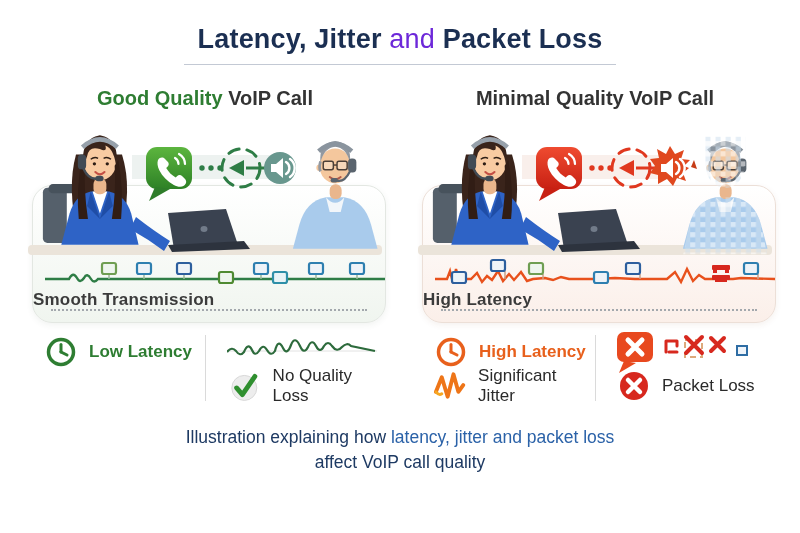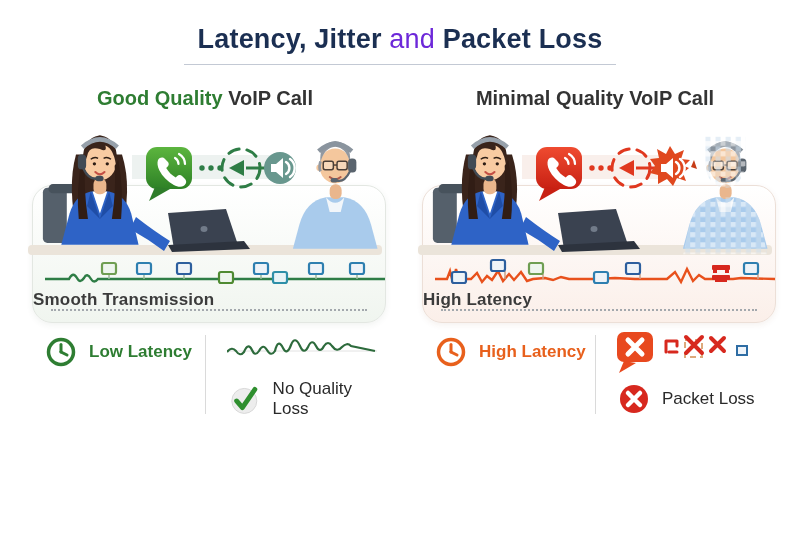--- a/index.html
+++ b/index.html
@@ -34,21 +34,21 @@
   }
   .scene-art{position:absolute;left:0;top:16px;width:368px;height:132px;pointer-events:none;}
 
   .waveform{position:absolute;left:12px;right:12px;top:70px;height:40px;}
   .status-label{position:absolute;left:0;right:0;top:104px;
     font-size:17px;font-weight:bold;color:#3b3b3b;letter-spacing:.2px;}
   .dotted-baseline{position:absolute;left:5%;right:5%;bottom:11px;border-top:2px dotted #a3a8ad;}
 
   
   .legend{display:flex;margin-top:12px;position:relative;}
-  .lcol{width:50%;box-sizing:border-box;display:flex;flex-direction:column;gap:13px;padding-left:22px;}
+  .lcol{width:50%;box-sizing:border-box;display:flex;flex-direction:column;padding-left:22px;}
   .legend-divider{position:absolute;left:50%;top:0;bottom:2px;width:1px;background:#dadada;}
   .litem{display:flex;align-items:center;gap:11px;height:34px;}
   .llabel{font-size:17px;color:#2a2a2a;}
   .llabel.strong-green{color:#2e7d32;font-weight:bold;}
   .llabel.strong-orange{color:#e8601c;font-weight:bold;}
 
   
   .caption{margin-top:22px;text-align:center;font-size:17.5px;line-height:25px;color:#1e3a63;}
   .caption .hl{color:#2b62a8;}
 
@@ -305,20 +305,27 @@
       <div class="legend">
         <div class="lcol">
           <div class="litem">
             <svg width="34" height="34" viewBox="0 0 34 34">
               <circle cx="17" cy="17" r="12.5" fill="#ffffff" stroke="#e8601c" stroke-width="3.5"></circle>
               <line x1="17" y1="17" x2="17" y2="9.5" stroke="#e8601c" stroke-width="3" stroke-linecap="round"></line>
               <line x1="17" y1="17" x2="23" y2="20" stroke="#e8601c" stroke-width="3" stroke-linecap="round"></line>
             </svg>
             <span class="llabel strong-orange">High Latency</span>
           </div>
+          <div class="litem">
+            <svg width="34" height="32" viewBox="0 0 34 32">
+              <path d="M2,22 L8,7 L14,27 L20,4 L25,22 L30,15" stroke="#ee7518" stroke-width="4" fill="none" stroke-linecap="round" stroke-linejoin="round"></path>
+              <path d="M2,22 q3,4 6,2" stroke="#f6a722" stroke-width="3" fill="none" stroke-linecap="round"></path>
+            </svg>
+            <span class="llabel">Significant Jitter</span>
+          </div>
         </div>
         <div class="legend-divider"></div>
         <div class="lcol">
           <div class="litem">
             <svg width="150" height="44" viewBox="0 0 150 44">
               <g>
                 <rect x="0" y="2" width="36" height="30" rx="7" fill="#e8491f"></rect>
                 <path d="M7,31 L2,43 L19,33 Z" fill="#e8491f"></path>
                 <path d="M11,10 L25,24 M25,10 L11,24" stroke="#ffffff" stroke-width="5" stroke-linecap="round"></path>
               </g>
@@ -340,14 +347,18 @@
               <circle cx="17" cy="17" r="14" fill="#d7281e"></circle>
               <path d="M11,11 L23,23 M23,11 L11,23" stroke="#ffffff" stroke-width="4.5" stroke-linecap="round"></path>
             </svg>
             <span class="llabel">Packet Loss</span>
           </div>
         </div>
       </div>
     </section>
   </div>
 
+  <div class="caption">
+    <div><span>Illustration explaining how </span><span class="hl">latency, jitter and packet loss</span></div>
+    <div>affect VoIP call quality</div>
+  </div>
 
 </div>
 
 </body></html>

